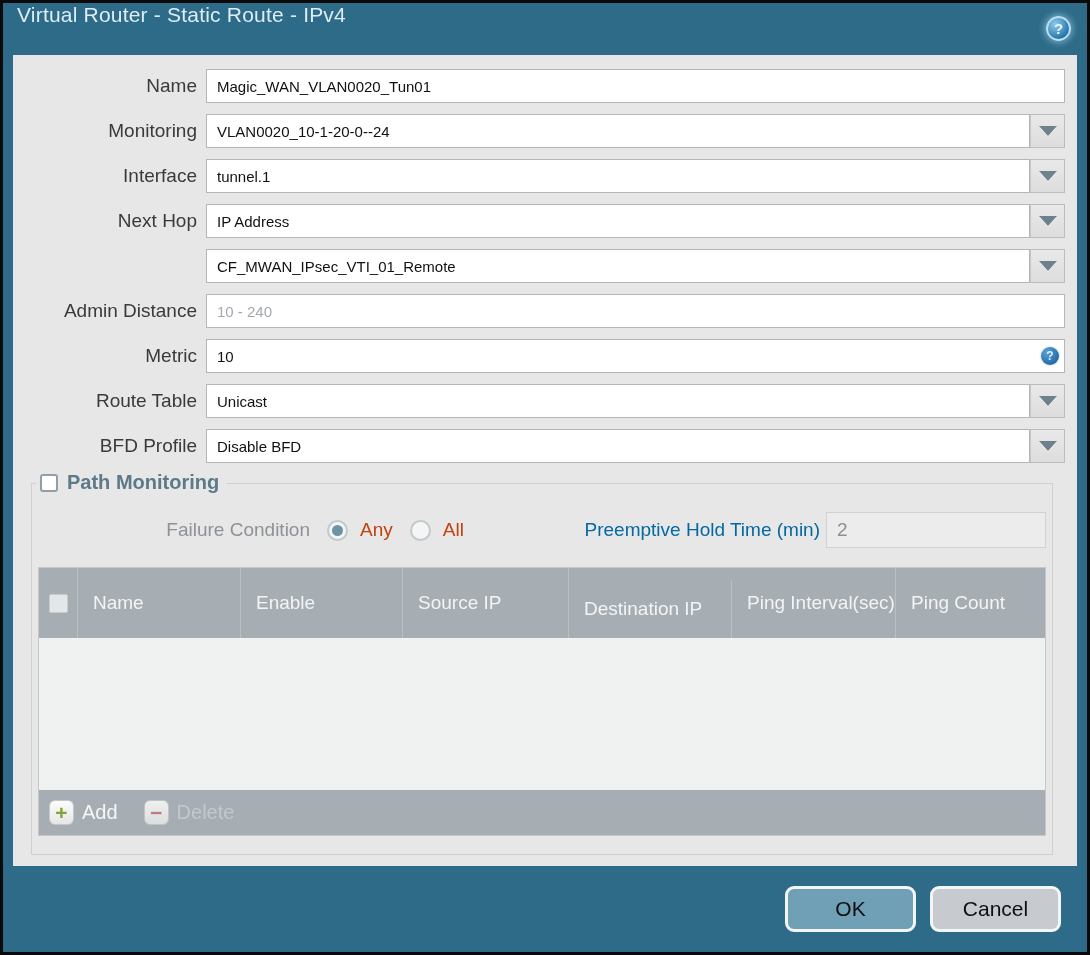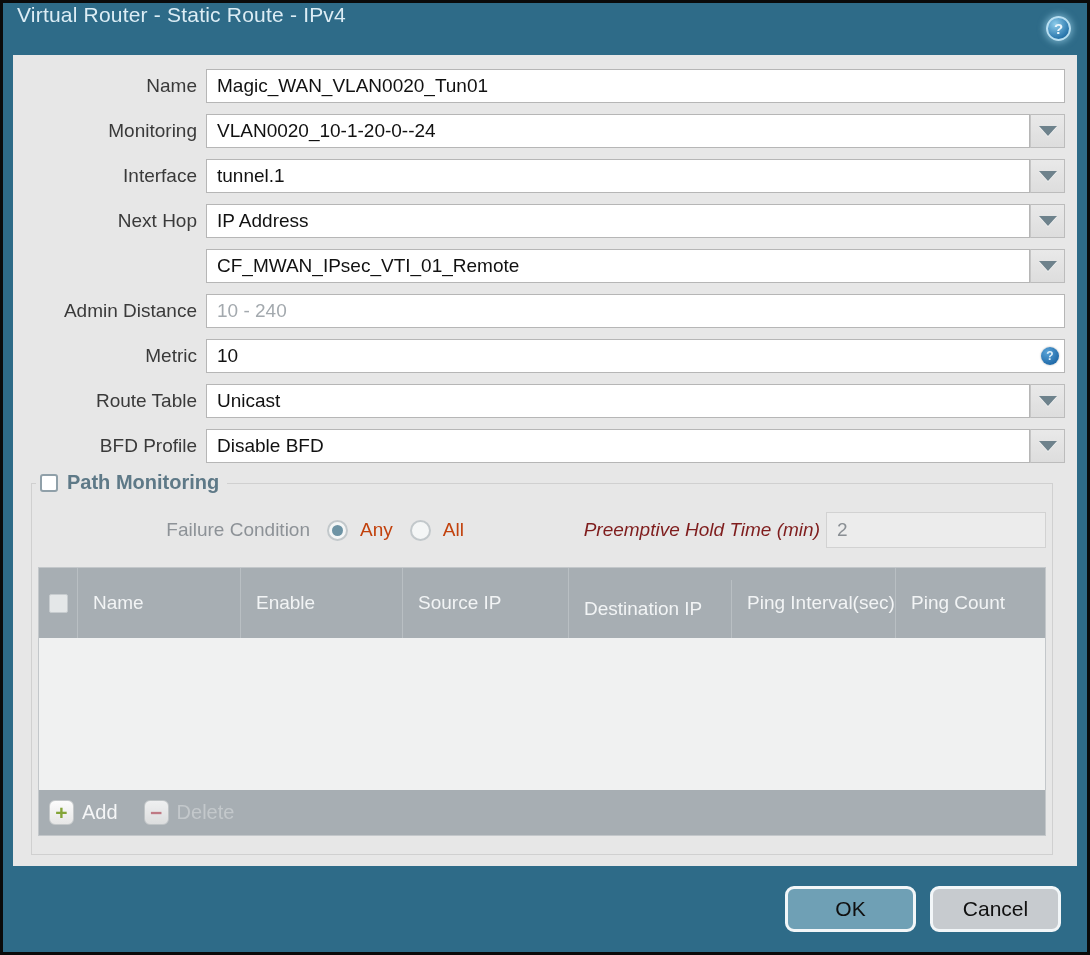--- a/index.html
+++ b/index.html
@@ -63,21 +63,21 @@
     font-size: 19px;
     color: #3a3a3a;
     flex: none;
   }
   .field-wrap { flex: 1; display: flex; height: 34px; }
   .tf {
     flex: 1; height: 34px;
     border: 1px solid #b6b6b6;
     background: #fff;
     font-family: "Liberation Sans", sans-serif;
-    font-size: 19px;
+    font-size: 15px;
     color: #111;
     padding: 0 10px;
     outline: none;
     min-width: 0;
   }
   .tf::placeholder { color: #a3a9ae; opacity: 1; }
   .dd-btn {
     flex: none;
     width: 35px; height: 34px;
     background: linear-gradient(#e9e9e9, #ddd);
@@ -144,21 +144,21 @@
     cursor: pointer;
     flex: none;
   }
   .radio.selected::after {
     content: "";
     position: absolute; left: 3px; top: 3px;
     width: 11px; height: 11px; border-radius: 50%;
     background: #6d93a4;
   }
   .radio-label { margin-left: 12px; font-size: 19px; color: #c2410c; }
-  .preempt-label { margin-left: auto; font-size: 19px; color: #7f1d1d; font-style: italic; }
+  .preempt-label { margin-left: auto; font-size: 19px; color: #0369a1; }
   .preempt-input {
     margin-left: 6px;
     width: 220px; height: 36px;
     background: #ececec;
     border: 1px solid #d2d2d2;
     color: #8a8f94;
     font-family: "Liberation Sans", sans-serif;
     font-size: 19px;
     padding: 0 10px;
     outline: none;

